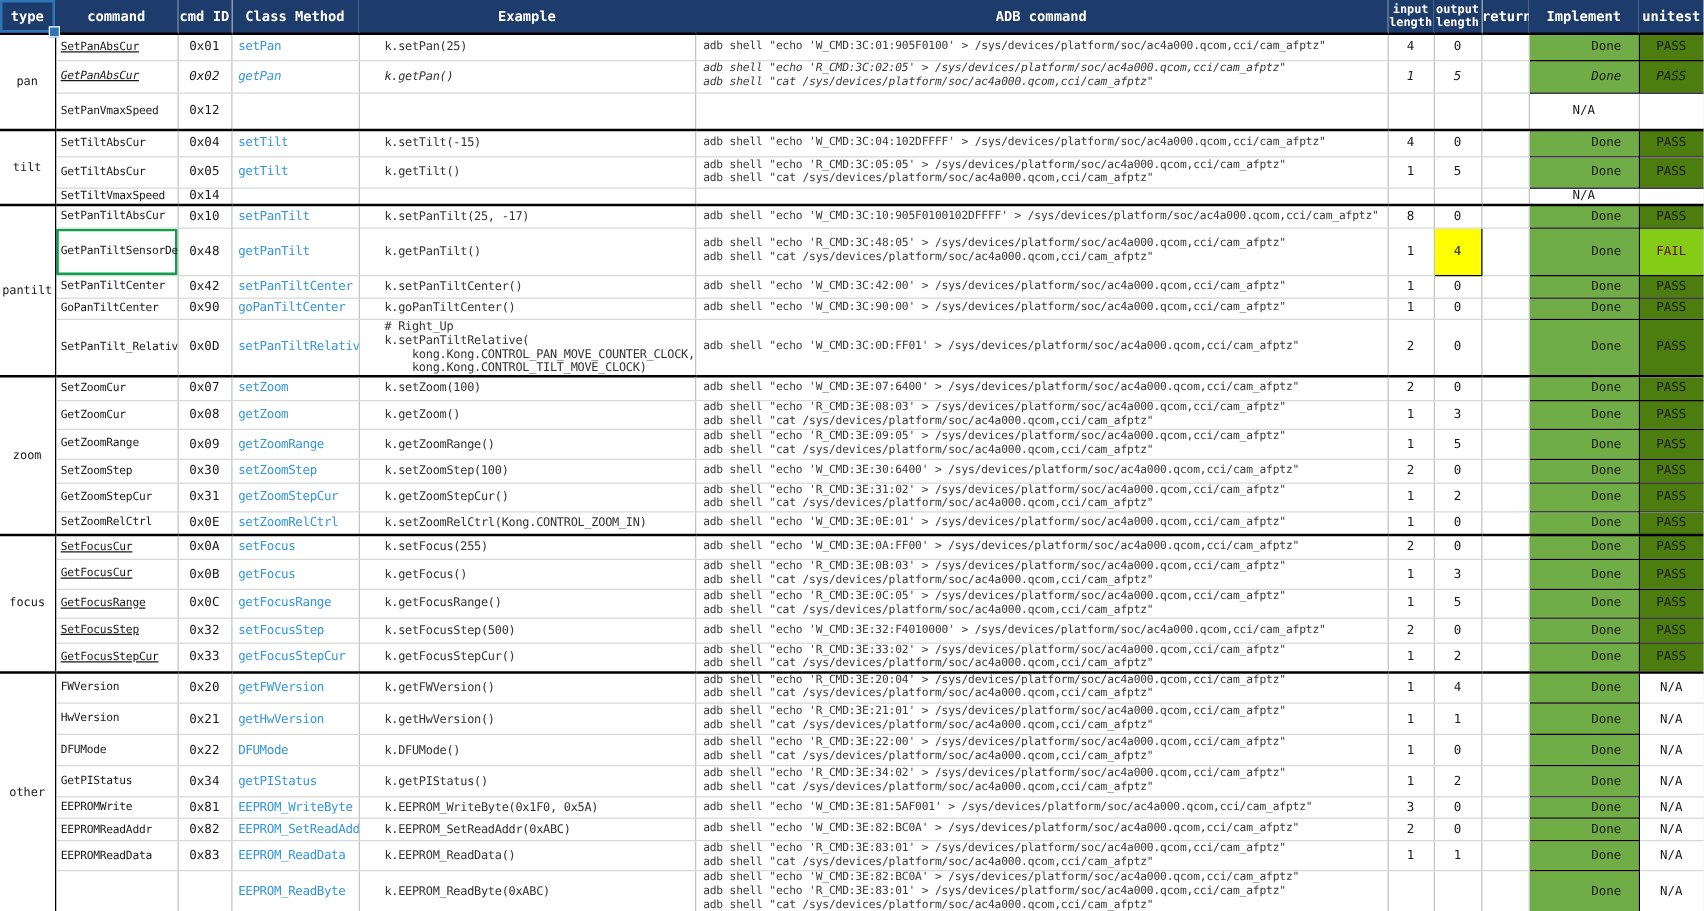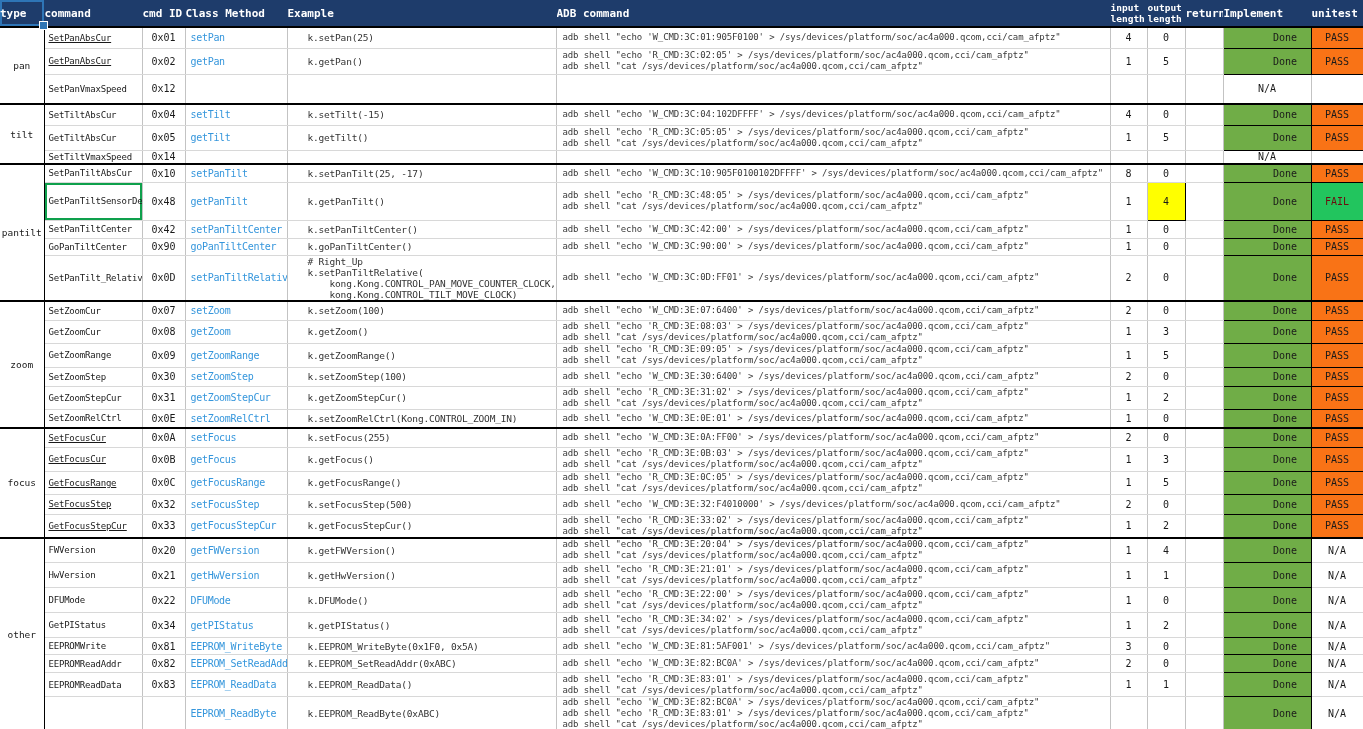--- a/index.html
+++ b/index.html
@@ -1,43 +1,43 @@
 <!DOCTYPE html>
 <html><head>
 <meta charset="utf-8">
 <style>
   html,body{margin:0;padding:0;background:#fff;}
   #app{width:1363px;height:729px;overflow:hidden;position:relative;background:#fff;
        font-family:"DejaVu Sans Mono",monospace;}
   table{border-collapse:collapse;table-layout:fixed;width:1363px;}
   th,td{box-sizing:border-box;padding:0;margin:0;vertical-align:middle;overflow:hidden;}
   thead th{background:#1E3C6B;color:#fff;font-weight:bold;font-size:11px;height:27px;
-           text-align:left;white-space:pre-line;border-right:1px solid #1E3C6B;
+           text-align:center;white-space:pre-line;border-right:1px solid #1E3C6B;
            border-bottom:1px solid #000;}
   thead th.sub{font-size:9.5px;line-height:11px;}
   thead th.sel{box-shadow:inset 0 0 0 2px #2E75B6;position:relative;overflow:visible;z-index:5;}
   .handle{position:absolute;right:-4px;bottom:-4px;width:7px;height:7px;background:#2E75B6;
           border:1px solid #fff;z-index:6;}
   td{border-right:1px solid #c3c3c3;border-bottom:1px solid #d8d8d8;background:#fff;}
   tr.sec-start td{border-top:2px solid #000;}
   tbody tr:last-child td{border-bottom:2px solid #000;}
   td.type-col{border-right:1px solid #000;text-align:center;font-size:9.5px;color:#1a1a1a;}
   td.cmd{font-size:9px;letter-spacing:-0.2px;color:#1a1a1a;padding-left:4px;white-space:nowrap;}
   td.cmd.u{text-decoration:underline;}
   td.cmd.greenbox{box-shadow:inset 0 0 0 2px #0EA04C;}
   td.cid{font-size:10px;text-align:center;color:#1a1a1a;}
   td.mth{font-size:10px;letter-spacing:-0.3px;color:#3596DC;padding-left:5px;white-space:nowrap;}
   td.ex{font-size:9.5px;letter-spacing:-0.2px;color:#333;padding-left:20px;white-space:pre;line-height:11px;}
   td.adb{font-size:9px;letter-spacing:-0.12px;color:#3a3a3a;padding-left:6px;white-space:pre;line-height:11px;}
   td.num{font-size:10px;text-align:center;color:#1a1a1a;}
   td.yellow{background:#FFFF00;border:1px solid #000;}
   td.impl,td.unit{font-size:10px;text-align:center;color:#1a1a1a;}
   td.done{background:#70AD47;border:1px solid #000;padding-left:36px;}
-  td.pass{background:#f97316;border:1px solid #000;}
-  td.fail{background:#22c55e;border:1px solid #000;color:#6b0f0f;}
+  td.pass{background:#4d7c0f;border:1px solid #000;}
+  td.fail{background:#84cc16;border:1px solid #000;color:#6b0f0f;}
   td.na-impl{background:#fff;}
 </style>
 </head>
 <body>
 
 <div id="app">
   <table>
     <colgroup>
         <col style="width: 44px;">
         <col style="width: 98px;">
@@ -75,21 +75,21 @@
           <td class="cid">0x01</td>
           <td class="mth">setPan</td>
           <td class="ex">k.setPan(25)</td>
           <td class="adb">adb shell "echo 'W_CMD:3C:01:905F0100' &gt; /sys/devices/platform/soc/ac4a000.qcom,cci/cam_afptz"</td>
           <td class="num">4</td>
           <td class="num">0</td>
           <td class="num"></td>
           <td class="impl done">Done</td>
           <td class="unit pass">PASS</td>
         </tr>
-        <tr style="height: 26px;">
+        <tr style="height: 26px; font-style: italic;">
           <td class="cmd u">GetPanAbsCur</td>
           <td class="cid">0x02</td>
           <td class="mth">getPan</td>
           <td class="ex">k.getPan()</td>
           <td class="adb">adb shell "echo 'R_CMD:3C:02:05' &gt; /sys/devices/platform/soc/ac4a000.qcom,cci/cam_afptz"
 adb shell "cat /sys/devices/platform/soc/ac4a000.qcom,cci/cam_afptz"</td>
           <td class="num">1</td>
           <td class="num">5</td>
           <td class="num"></td>
           <td class="impl done">Done</td>

